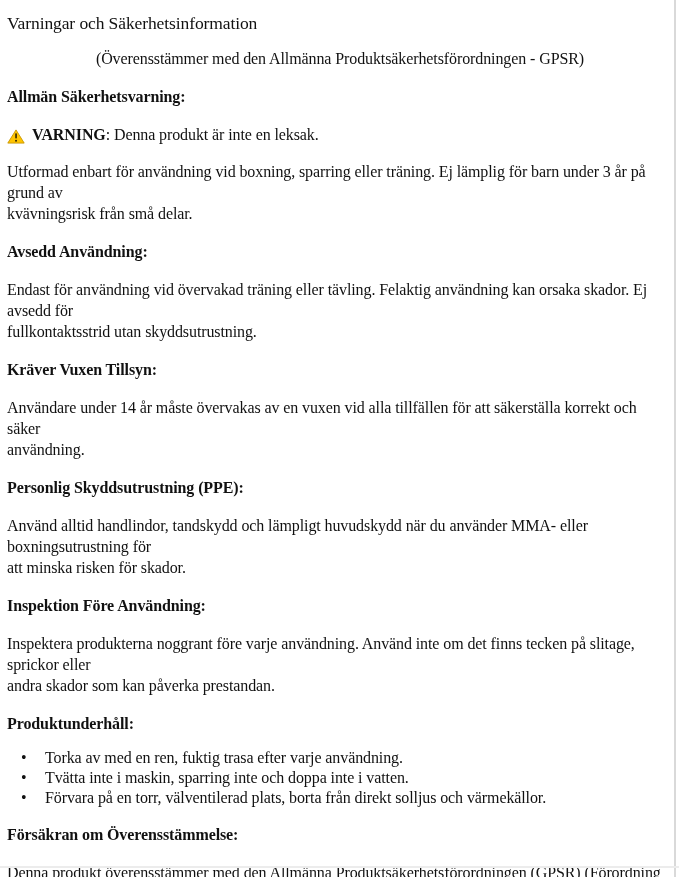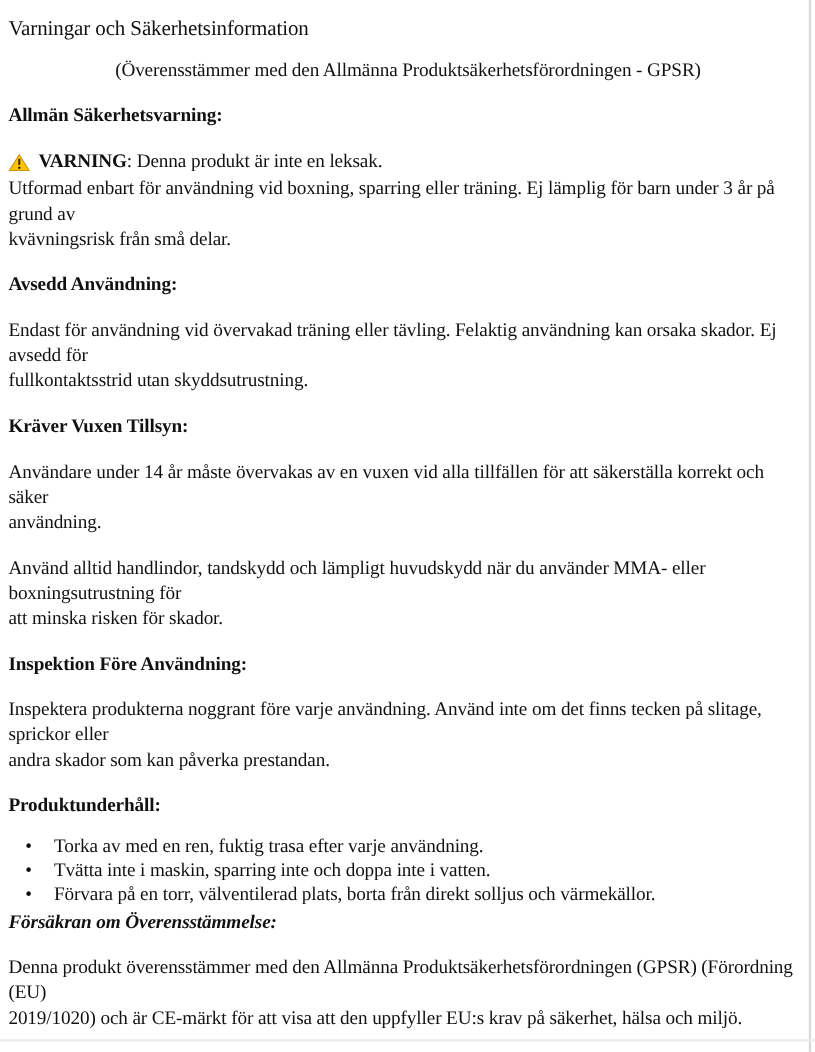--- a/index.html
+++ b/index.html
@@ -21,22 +21,22 @@
   }
   .content > * + * { margin-top: 17px; }
   .title {
     font-size: 17.5px;
     font-weight: normal;
     line-height: 24px;
   }
   .subtitle { margin-top: 13px; text-align: center; }
   .heading { font-weight: bold; }
   .para { white-space: pre-line; }
-  .tight { margin-top: 2px; font-style: italic; }
-  .follows { margin-top: 2px; }
+  .tight { margin-top: 16px; }
+  .follows { margin-top: 16px; }
   .warn-line { display: flex; align-items: flex-start; font-family: Liberation Serif, serif; }
   .warn-icon {
     display: inline-block;
     width: 18px; height: 15px;
     margin-right: 7px;
     align-self: center;
     position: relative; top: 1px;
     flex: 0 0 auto;
   }
   .bold { font-weight: bold; }
@@ -90,20 +90,21 @@
 kvävningsrisk från små delar.</div>
 
   <div class="heading">Avsedd Användning:</div>
   <div class="para">Endast för användning vid övervakad träning eller tävling. Felaktig användning kan orsaka skador. Ej avsedd för
 fullkontaktsstrid utan skyddsutrustning.</div>
 
   <div class="heading">Kräver Vuxen Tillsyn:</div>
   <div class="para">Användare under 14 år måste övervakas av en vuxen vid alla tillfällen för att säkerställa korrekt och säker
 användning.</div>
 
+  <div class="heading">Personlig Skyddsutrustning (PPE):</div>
   <div class="para">Använd alltid handlindor, tandskydd och lämpligt huvudskydd när du använder MMA- eller boxningsutrustning för
 att minska risken för skador.</div>
 
   <div class="heading">Inspektion Före Användning:</div>
   <div class="para">Inspektera produkterna noggrant före varje användning. Använd inte om det finns tecken på slitage, sprickor eller
 andra skador som kan påverka prestandan.</div>
 
   <div class="heading">Produktunderhåll:</div>
 
   <div class="bullets">

